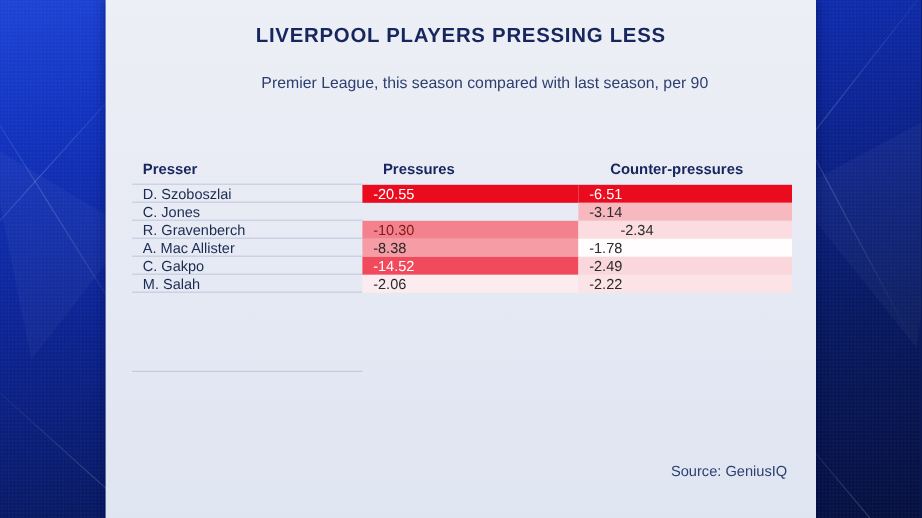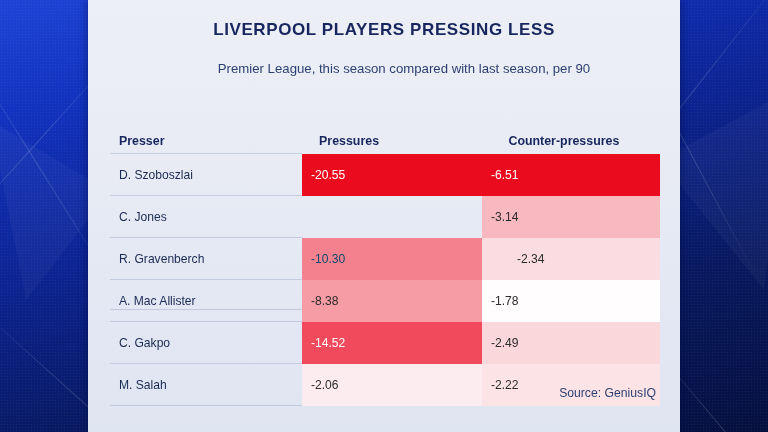--- a/index.html
+++ b/index.html
@@ -62,21 +62,21 @@
   }
 
   
   #table {
     position:absolute;
     left:22px; top:128px;
     width:550px;
   }
   .trow {
     display:flex;
-    height:42px;
+    height:15px;
     align-items:stretch;
     position:relative;
   }
   .trow.head { height:26px;gap:27px; }
   .cell {
     display:flex;
     align-items:center;
     font-size:12.1px;
     color:#1b2a52;
     padding-left:9px;
@@ -161,21 +161,21 @@
       </div>
 
       <div class="trow body">
         <div class="cell c-name">C. Jones</div>
         <div class="cell c-press" style="background: rgb(239, 51, 72); color: rgb(255, 255, 255); margin-top: 48px;">-17.28</div>
         <div class="cell c-cpress" style="background: rgb(247, 184, 191); color: rgb(43, 43, 43);">-3.14</div>
       </div>
 
       <div class="trow body">
         <div class="cell c-name">R. Gravenberch</div>
-        <div class="cell c-press" style="background: rgb(244, 130, 142); color: #0c4a6e;">-10.30</div>
+        <div class="cell c-press" style="background: rgb(244, 130, 142); color: #7f1d1d;">-10.30</div>
         <div class="cell c-cpress" style="background: rgb(251, 221, 225); color: rgb(43, 43, 43); padding-left: 35px;">-2.34</div>
       </div>
 
       <div class="trow body">
         <div class="cell c-name">A. Mac Allister</div>
         <div class="cell c-press" style="background: rgb(246, 156, 165); color: rgb(43, 43, 43);">-8.38</div>
         <div class="cell c-cpress" style="background: rgb(255, 253, 253); color: rgb(43, 43, 43);">-1.78</div>
       </div>
 
       <div class="trow body">

